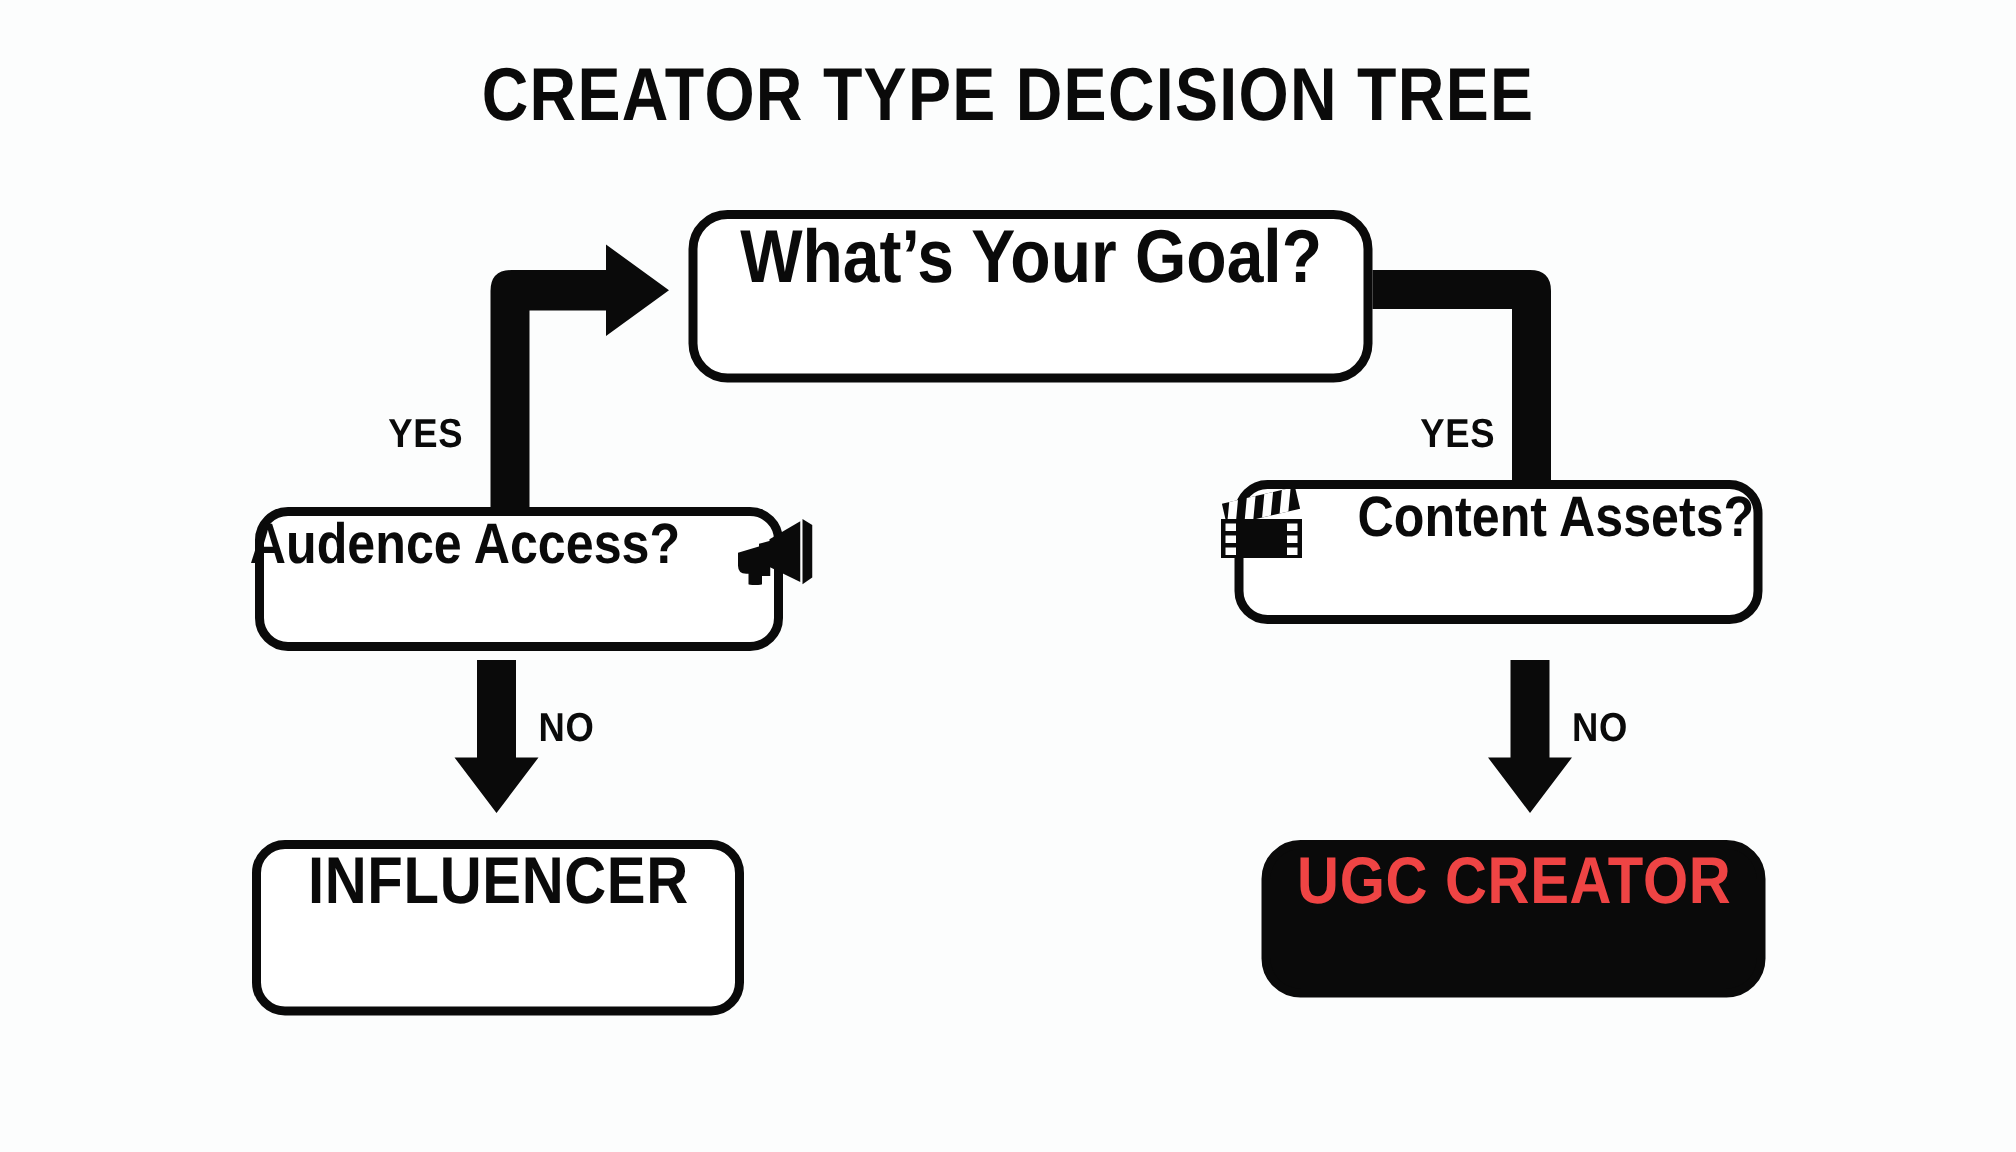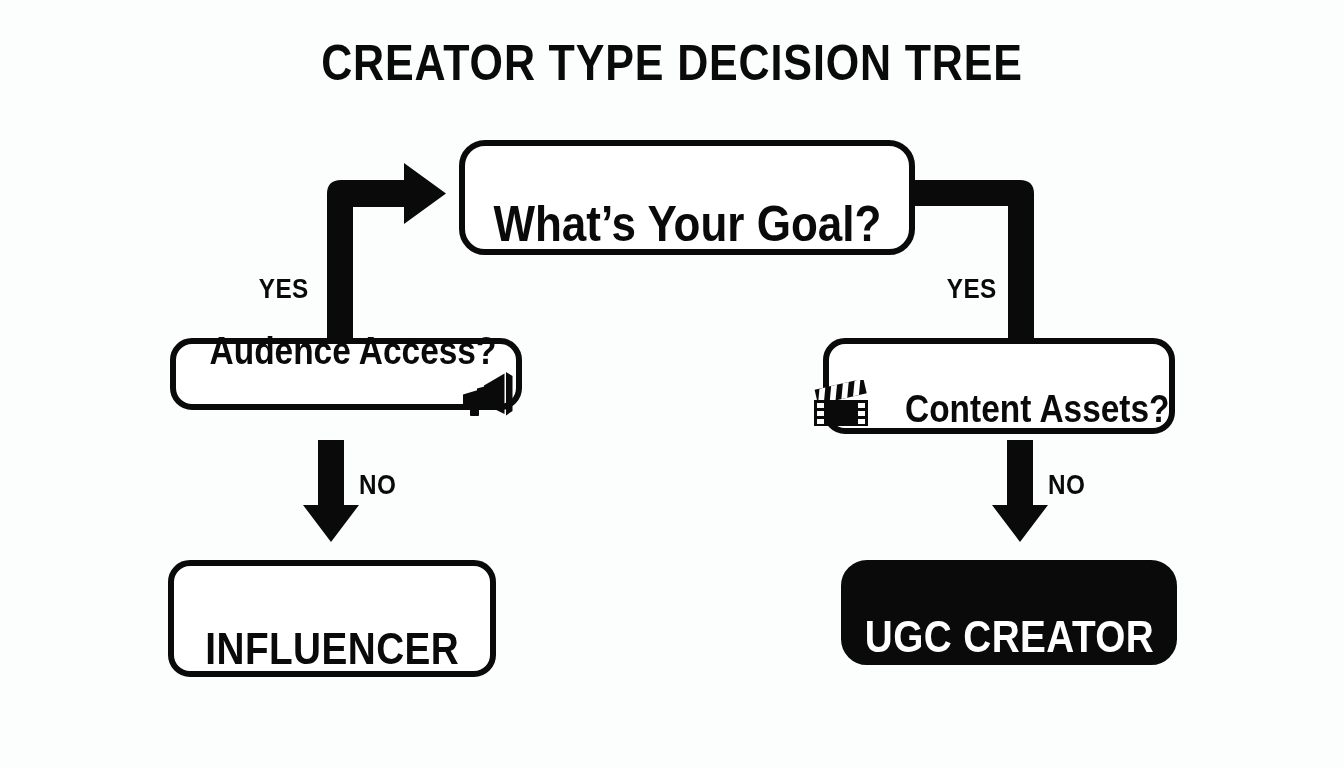--- a/index.html
+++ b/index.html
@@ -44,32 +44,32 @@
     top: 0;
     width: 1344px;
     height: 768px;
   }
 
   
   .node {
     position: absolute;
     box-sizing: border-box;
     display: flex;
-    align-items: flex-end;
+    align-items: flex-start;
     justify-content: center;
     background: #ffffff;
     border: 6px solid #0a0a0a;
     border-radius: 22px;
     color: #0a0a0a;
     line-height: 1;
   }
   .node.filled {
     background: #0a0a0a;
     border-color: #0a0a0a;
-    color: #ffffff;
+    color: #ef4444;
   }
   .node-label {
     font-family: "Liberation Sans Narrow", "Liberation Sans", sans-serif;
     font-weight: 700;
     white-space: nowrap;
     transform: scaleX(0.88);
   }
 
   
   #node-goal {
@@ -79,26 +79,25 @@
     height: 115px;
     border-radius: 26px;
   }
   #node-goal .node-label { font-size: 50px; }
 
   
   #node-audience {
     left: 170px;
     top: 338px;
     width: 352px;
-    height: 72px;
-    flex-direction: column;
+    height: 96px;
   }
   #node-content {
     left: 823px;
-    top: 338px;
+    top: 320px;
     width: 352px;
     height: 96px;
   }
   #node-audience .node-label,
   #node-content .node-label { font-size: 38px; }
 
   
   #node-influencer {
     left: 168px;
     top: 560px;

